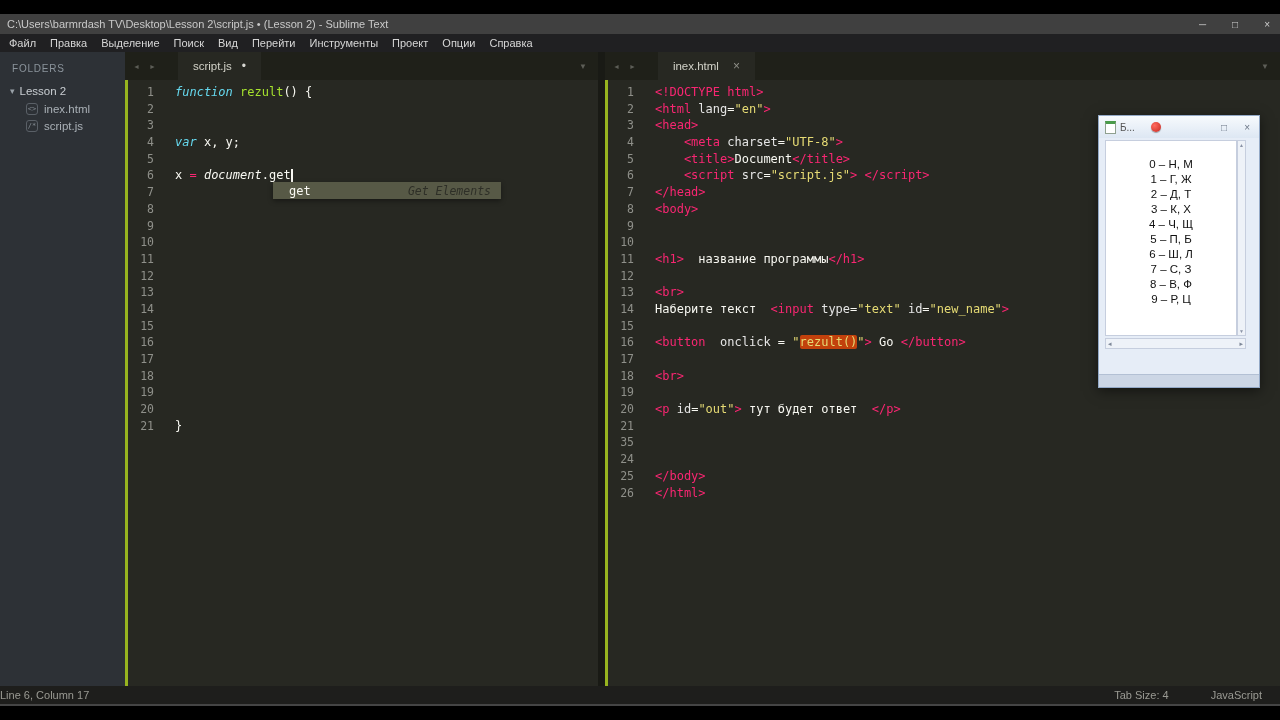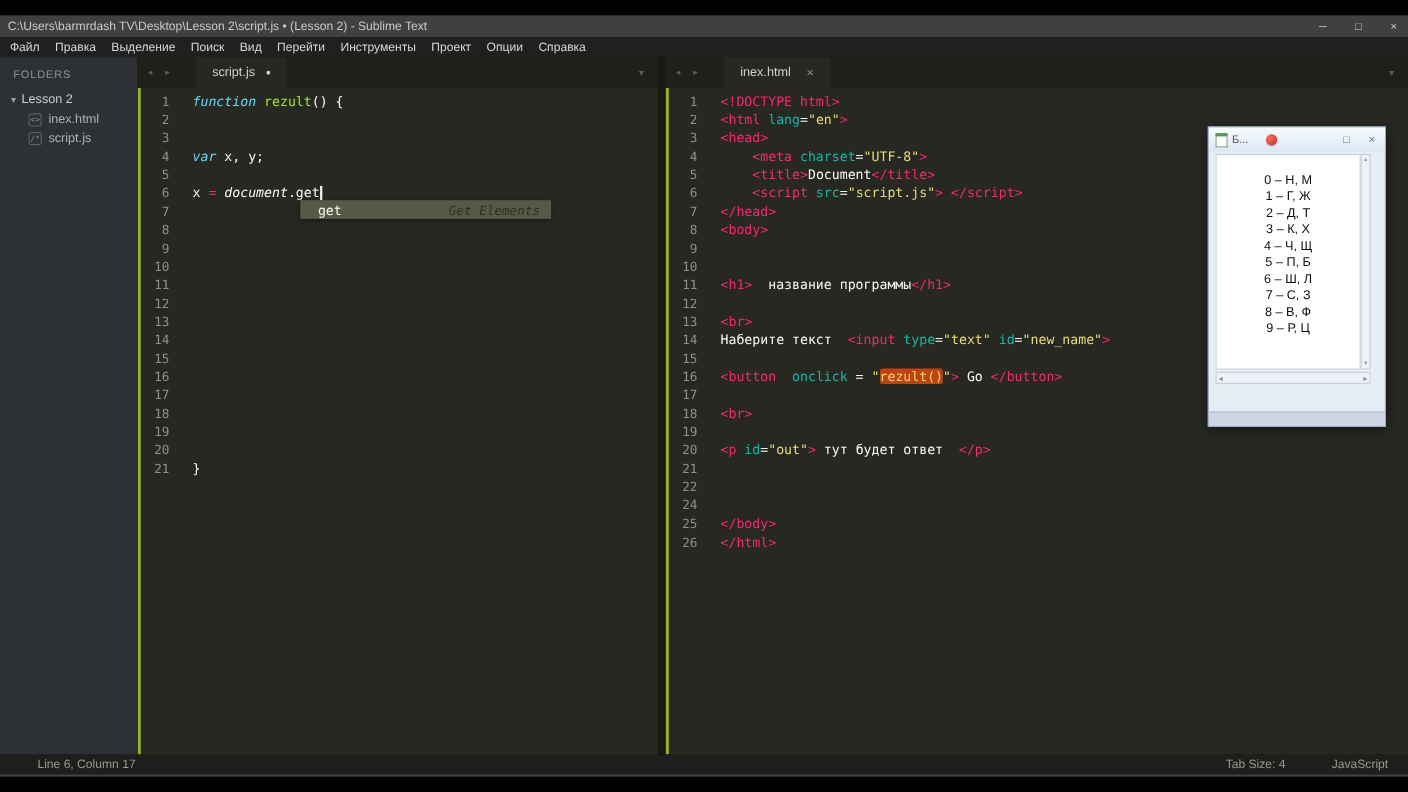--- a/index.html
+++ b/index.html
@@ -56,37 +56,37 @@
   .row { display:flex; height:16.7px; line-height:16.7px; white-space:pre;
          font-family:"DejaVu Sans Mono",monospace; font-size:12px; }
   .ln { width:29px; flex:none; text-align:right; color:#8f908a; font-size:11.5px; }
   .lc { padding-left:21px; color:#f8f8f2; }
 
   .tk-w { color:#f8f8f2; }
   .tk-k { color:#66d9ef; font-style:italic; }
   .tk-f { color:#a6e22e; }
   .tk-s { color:#e6db74; }
   .tk-t { color:#f92672; }
-  .tk-a { color:#14b8a6; }
+  .tk-a { color:#e5e5e5; }
   .tk-i { color:#f8f8f2; font-style:italic; }
   .tk-hl { color:#e6db74; background:#c2410c; border-radius:2px; }
   .tk-caret { display:inline-block; width:2px; height:13px; background:#f8f8f2;
               vertical-align:text-bottom; }
 
   
   .autocomplete { position:absolute; left:148px; top:102px; width:228px; height:17px;
                   background:#575946; display:flex; align-items:center;
                   font-family:"DejaVu Sans Mono",monospace; box-shadow:0 2px 5px rgba(0,0,0,.4); }
   .ac-label { padding-left:16px; font-size:12px; color:#f8f8f2; }
   .ac-hint { margin-left:auto; padding-right:10px; font-size:11.5px; font-style:italic; color:#2e2f27; }
 
   
   .statusbar { height:18px; background:#1e1e1c; display:flex; align-items:center;
                font-size:11px; color:#9a9a93; }
-  .status-pos { margin-left:34px; }
+  .status-pos { }
   .status-right { margin-left:auto; display:flex; gap:42px; padding-right:18px; }
 
   
   .float-window { position:absolute; left:1098px; top:115px; width:162px; height:273px;
                   background:#e6edf7; border:1px solid #93a9c7; z-index:10;
                   box-shadow:0 3px 12px rgba(0,0,0,.5); }
   .fw-title { height:22px; display:flex; align-items:center; padding:0 9px 0 6px;
               background:linear-gradient(#f7fafd,#dde7f3); }
   .fw-icon { width:11px; height:13px; background:#fff; border:1px solid #8fa08f;
              border-top:3px solid #4a9b4a; margin-right:4px; flex:none; }
@@ -236,21 +236,21 @@
             <div class="row"><span class="ln">12</span><span class="lc"></span></div>
             <div class="row"><span class="ln">13</span><span class="lc"><span class="tk-t">&lt;br&gt;</span></span></div>
             <div class="row"><span class="ln">14</span><span class="lc"><span class="tk-w">Наберите текст  </span><span class="tk-t">&lt;input </span><span class="tk-a">type</span><span class="tk-w">=</span><span class="tk-s">"text"</span><span class="tk-w"> </span><span class="tk-a">id</span><span class="tk-w">=</span><span class="tk-s">"new_name"</span><span class="tk-t">&gt;</span></span></div>
             <div class="row"><span class="ln">15</span><span class="lc"></span></div>
             <div class="row"><span class="ln">16</span><span class="lc"><span class="tk-t">&lt;button  </span><span class="tk-a">onclick</span><span class="tk-w"> = </span><span class="tk-s">"</span><span class="tk-hl">rezult()</span><span class="tk-s">"</span><span class="tk-t">&gt; </span><span class="tk-w">Go </span><span class="tk-t">&lt;/button&gt;</span></span></div>
             <div class="row"><span class="ln">17</span><span class="lc"></span></div>
             <div class="row"><span class="ln">18</span><span class="lc"><span class="tk-t">&lt;br&gt;</span></span></div>
             <div class="row"><span class="ln">19</span><span class="lc"></span></div>
             <div class="row"><span class="ln">20</span><span class="lc"><span class="tk-t">&lt;p </span><span class="tk-a">id</span><span class="tk-w">=</span><span class="tk-s">"out"</span><span class="tk-t">&gt;</span><span class="tk-w"> тут будет ответ  </span><span class="tk-t">&lt;/p&gt;</span></span></div>
             <div class="row"><span class="ln">21</span><span class="lc"></span></div>
-            <div class="row"><span class="ln">22</span><span class="lc"></span></div>
+            <div class="row"><span class="ln">35</span><span class="lc"></span></div>
             <div class="row"><span class="ln">24</span><span class="lc"></span></div>
             <div class="row"><span class="ln">25</span><span class="lc"><span class="tk-t">&lt;/body&gt;</span></span></div>
             <div class="row"><span class="ln">26</span><span class="lc"><span class="tk-t">&lt;/html&gt;</span></span></div>
           </div>
       </div>
     </div>
 
   </div>
 
   <div class="statusbar">

